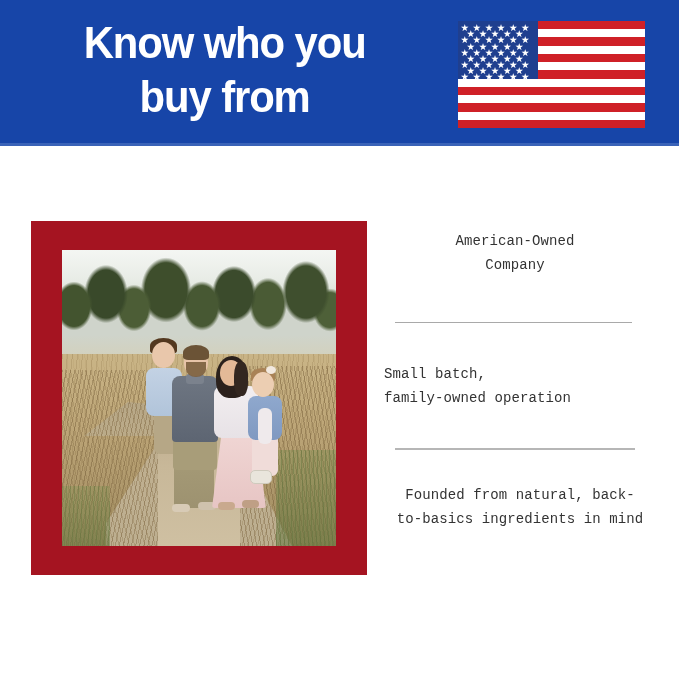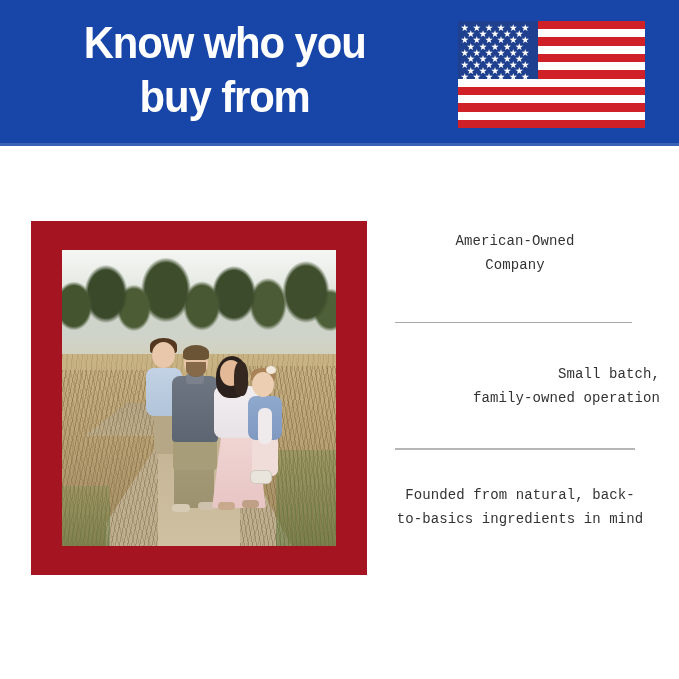--- a/index.html
+++ b/index.html
@@ -249,21 +249,21 @@
     line-height: 24px;
     font-weight: 400;
     letter-spacing: .1px;
     white-space: pre-line;
   }
   #feature-0 { position: absolute; left: 0; top: 8px; width: 270px; text-align: center; }
   #divider-0 {
     position: absolute; left: 15px; top: 101px; width: 237px; height: 1px;
     background: #a9a9a9;
   }
-  #feature-1 { position: absolute; left: 10px; top: 141px; width: 270px; text-align: right; }
+  #feature-1 { position: absolute; left: 4px; top: 141px; width: 270px; text-align: left; }
   #divider-1 {
     position: absolute; left: 15px; top: 227px; width: 240px; height: 2px;
     background: #b6b6b6;
   }
   #feature-2 { position: absolute; left: 2px; top: 262px; width: 276px; text-align: center; }
 </style>
 </head>
 <body>
 
 <div id="page">

